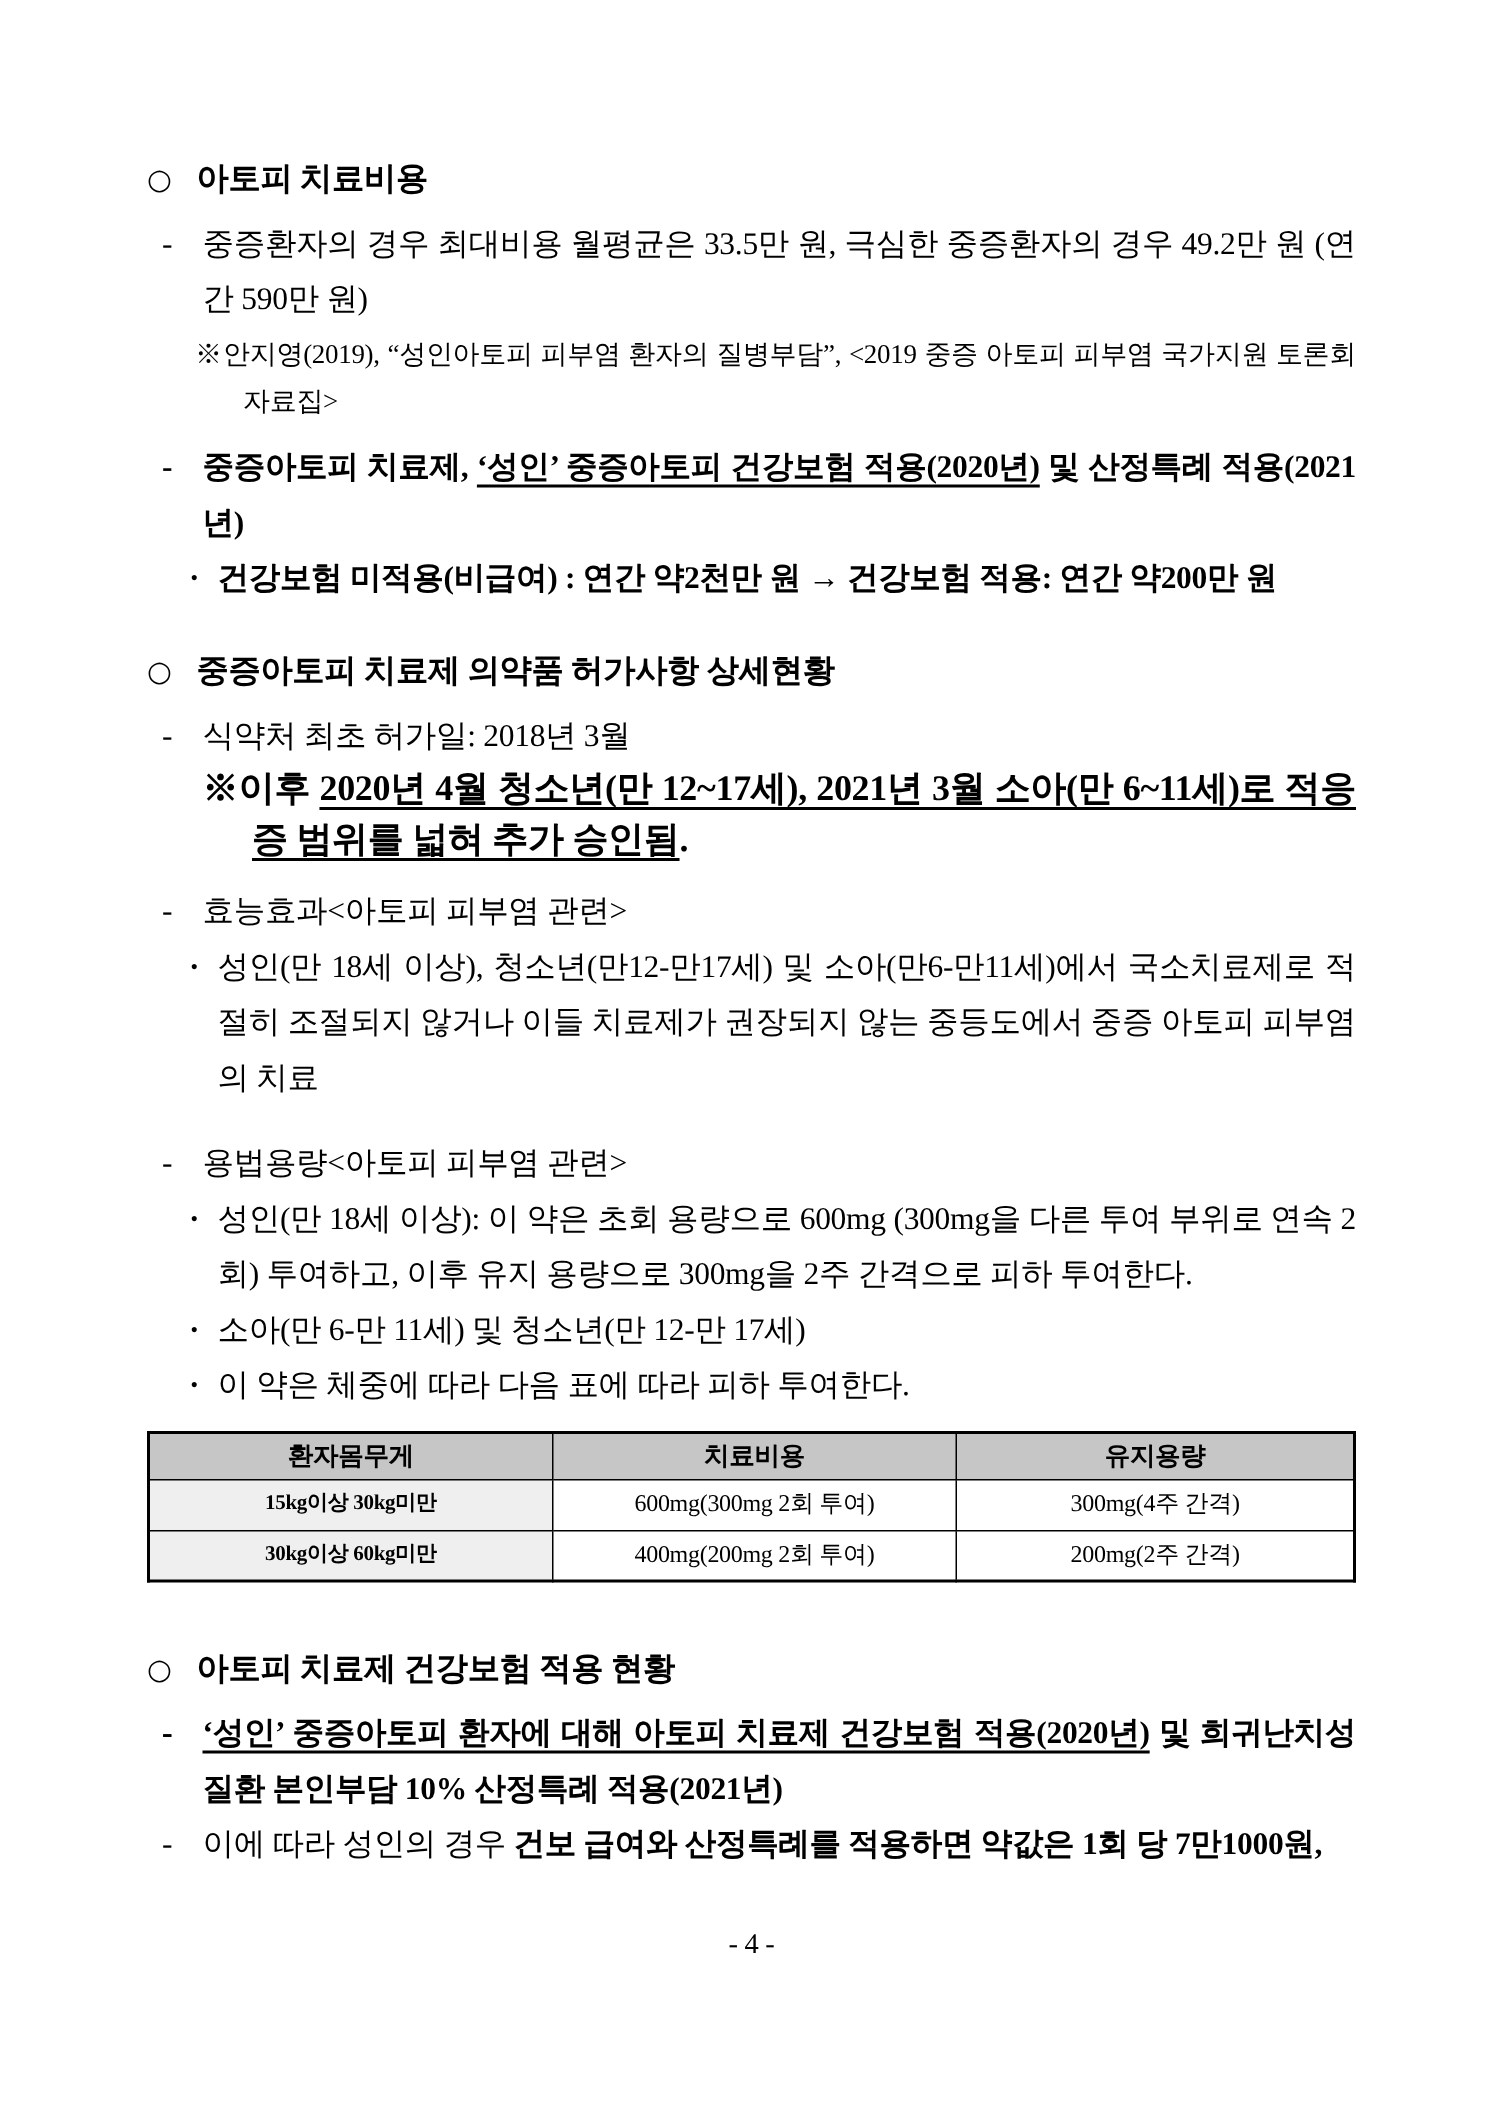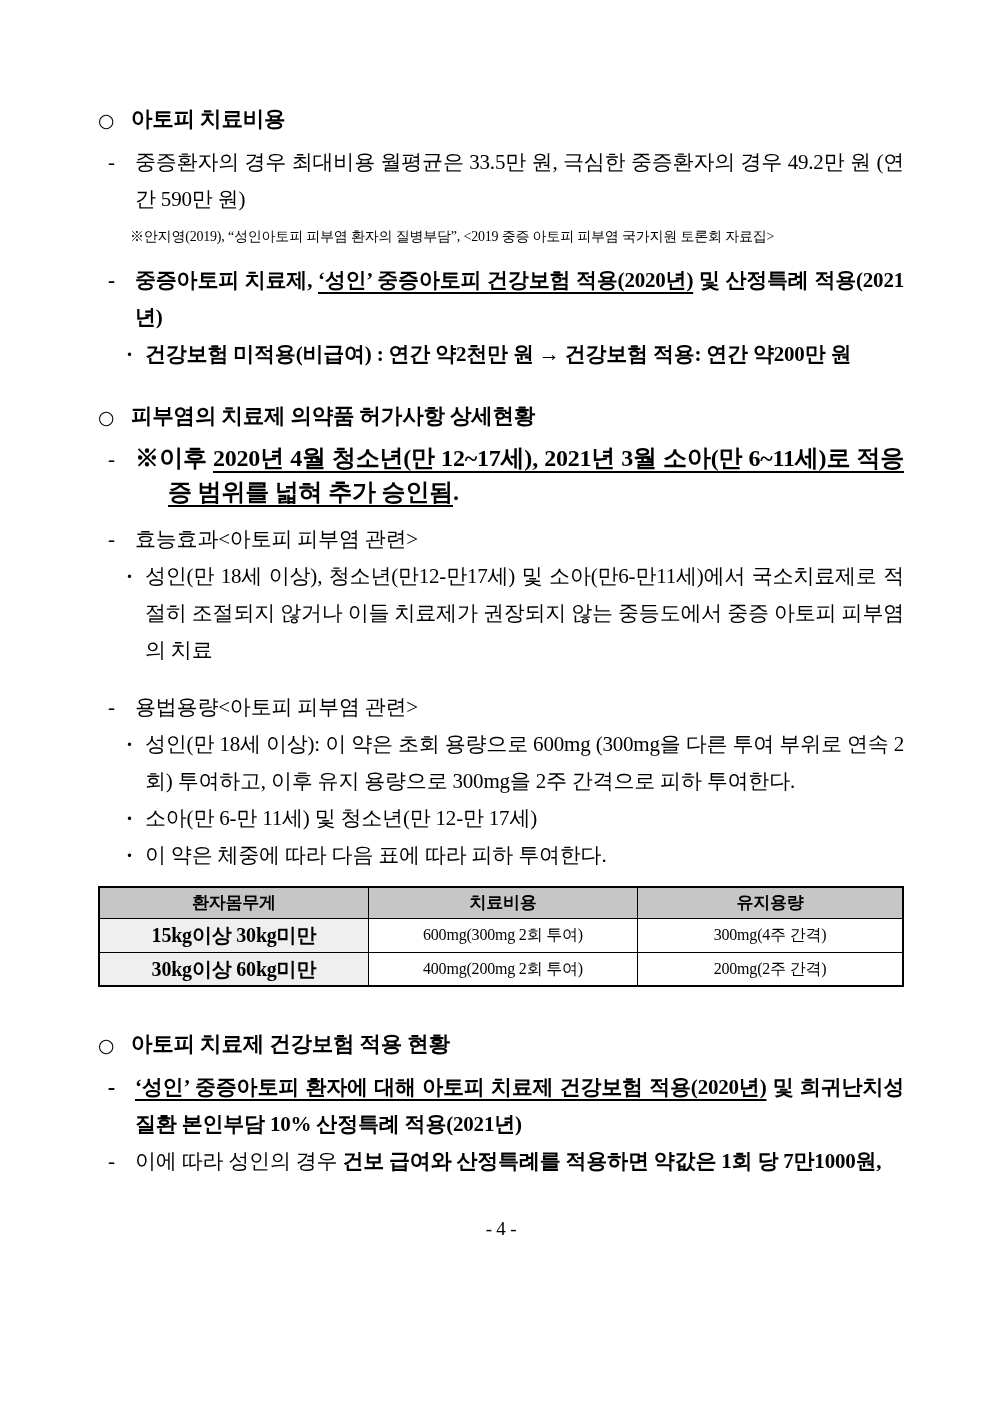--- a/index.html
+++ b/index.html
@@ -43,21 +43,21 @@
   
   .dot-item {
     position: relative;
     padding-left: 47px;
     text-align: justify;
     margin: 0;
   }
   .dot-item .marker { position: absolute; left: 28px; top: 0; font-weight: bold; }
   
   .ref-note {
-    font-size: 14px;
+    font-size: 18px;
     line-height: 31px;
     padding-left: 64px;
     text-indent: -32px;
     text-align: justify;
     margin: 3px 0 10px 0;
   }
   .ref-note2 {
     font-weight: bold;
     font-size: 24px;
     line-height: 34px;
@@ -93,21 +93,21 @@
   .dose-table th {
     background: var(--table-header-bg, #c6c6c6);
     font-weight: bold;
     font-size: 17px;
     height: 31px;
   }
   .dose-table td { height: 34px; }
   .dose-table td.rowlabel {
     background: var(--table-rowlabel-bg, #efefef);
     font-weight: bold;
-    font-size: 20px;
+    font-size: 14px;
   }
   .page-number {
     text-align: center;
     font-size: 19px;
     line-height: 30px;
     margin-top: 34px;
   }
 </style>
 </head>
 <body>
@@ -135,25 +135,26 @@
 
   <p class="dot-item b">
     <span class="marker">·</span>
     <span>건강보험 미적용(비급여) : 연간 약2천만 원  → 건강보험 적용: 연간 약200만 원</span>
   </p>
 
   <div class="gap-lg"></div>
 
   <div class="heading">
     <span class="marker">○</span>
-    <span>피부염의 치료제 의약품 허가사항 상세현황</span>
+    <span>중증아토피 치료제 의약품 허가사항 상세현황</span>
   </div>
 
   <p class="dash-item">
     <span class="marker">-</span>
+    <span>식약처 최초 허가일: 2018년 3월</span>
   </p>
 
   <p class="ref-note2">
     <span>※</span><span>이후 </span><span class="ul">2020년 4월 청소년(만 12~17세), 2021년 3월 소아(만 6~11세)로 적응증 범위를 넓혀 추가 승인됨</span><span>.</span>
   </p>
 
   <div class="gap-sm"></div>
 
   <p class="dash-item">
     <span class="marker">-</span>

